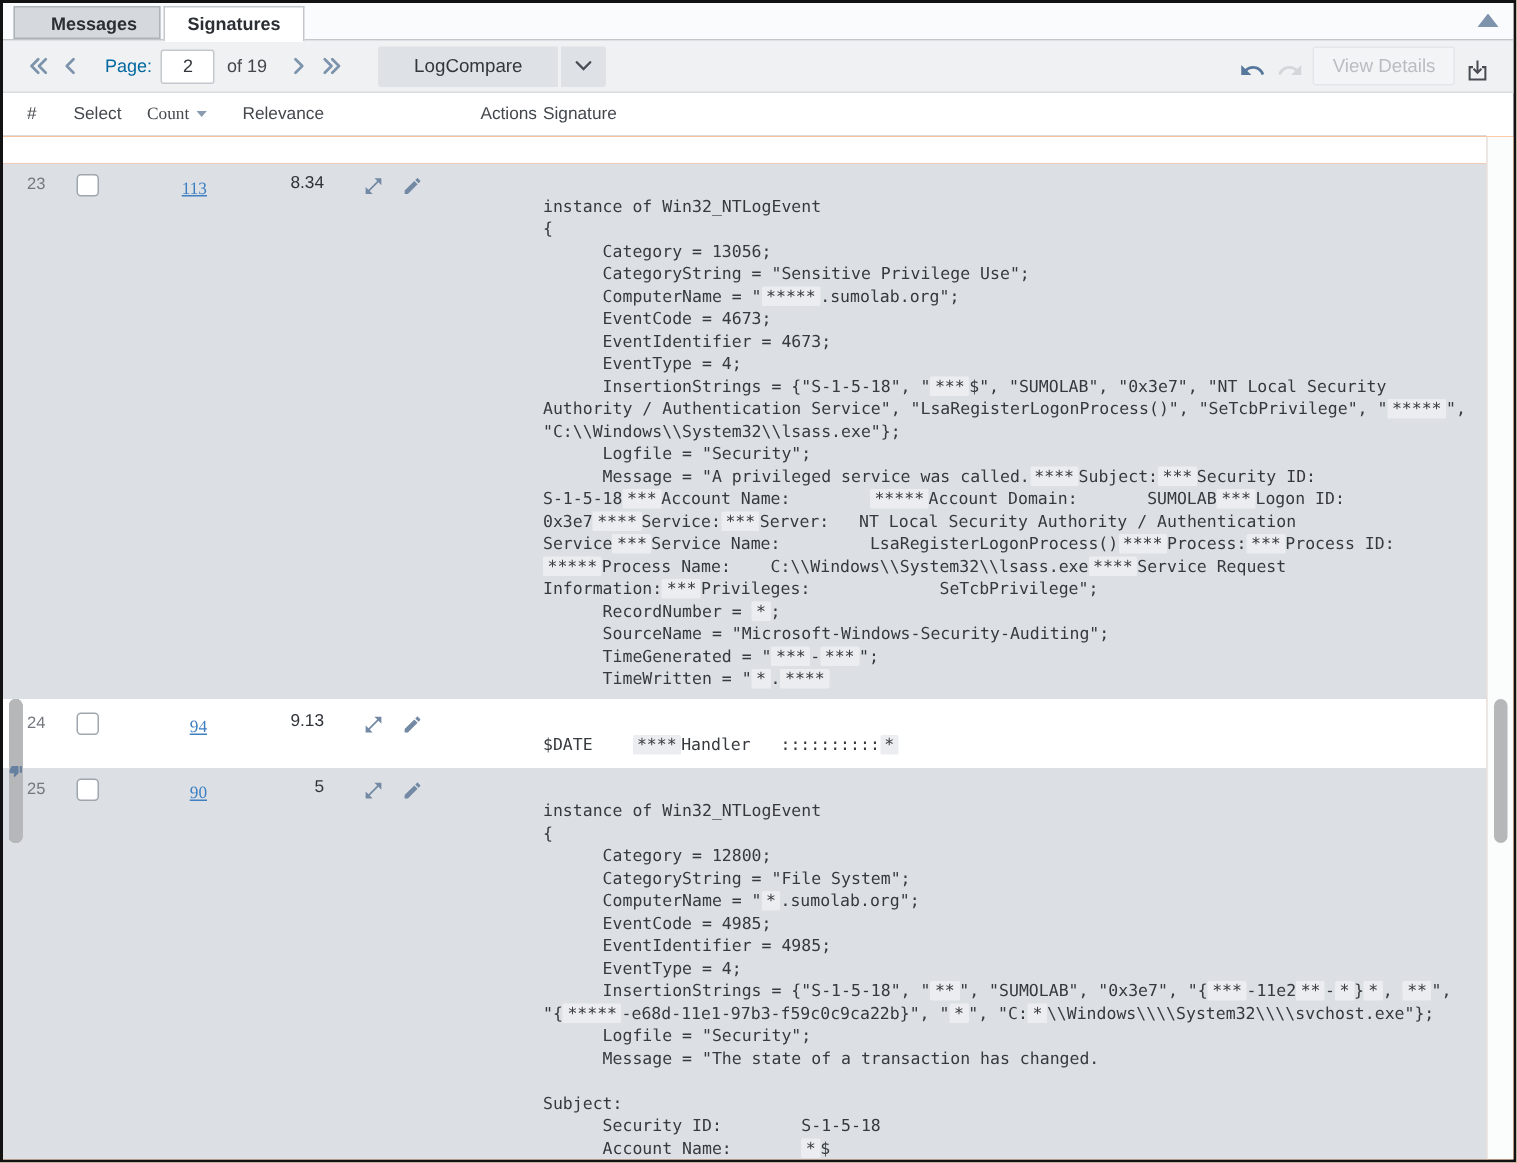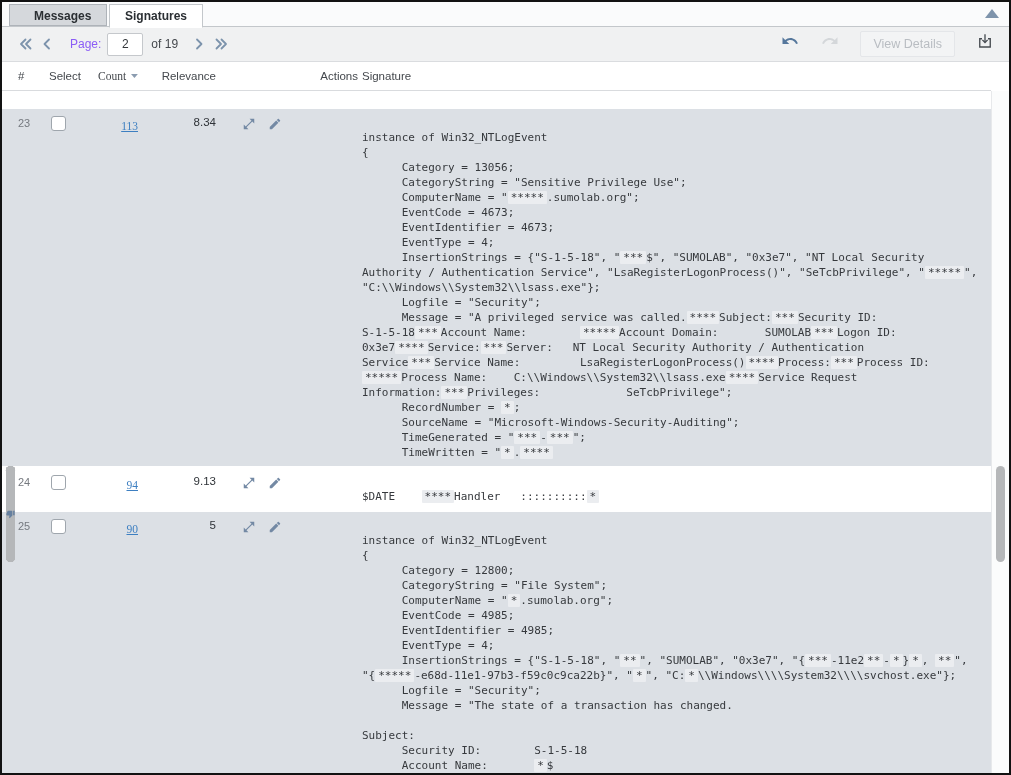--- a/index.html
+++ b/index.html
@@ -11,30 +11,30 @@
   .tab{position:absolute;top:2px;height:22px;line-height:22px;padding:0 15px;font-size:12px;
        font-weight:700;color:#2b2f33;background:#d5d8dc;border:1px solid #aeb3b9;box-sizing:border-box;cursor:pointer;}
   .tab.t-messages{left:7px;padding-left:24px;}
   .tab.active{left:107px;background:#fff;border-color:#c3c7cb;border-bottom:1px solid #fff;height:24px;z-index:2;}
   .collapse-btn{position:absolute;right:10px;top:7px;width:14px;height:9px;cursor:pointer;}
 
   
   .toolbar{height:34px;background:#f0f1f2;border-bottom:1px solid #dadcdf;display:flex;align-items:center;padding:0 12px;}
   .nav-btn{width:22px;height:24px;display:flex;align-items:center;justify-content:center;background:none;border:none;padding:0;cursor:pointer;}
   .nav-btn svg{stroke:#7c93ac;stroke-width:1.8;fill:none;stroke-linecap:round;stroke-linejoin:round;}
-  .page-label{font-size:12px;color:#8b5cf6;margin:0 6px 0 12px;}
+  .page-label{font-size:12px;color:#0369a1;margin:0 6px 0 12px;}
   .page-input{width:30px;height:19px;border:1px solid #c5c8cc;border-radius:2px;text-align:center;
               font-size:12px;color:#33373b;font-family:"Liberation Sans",sans-serif;background:#fff;}
   .page-total{font-size:12px;color:#43474c;margin:0 10px 0 8px;}
   .split{display:flex;margin-left:20px;height:27px;}
   .split-main{background:#dee1e5;border:none;padding:0 24px;font-size:12.5px;color:#33373c;
               border-radius:2px 0 0 2px;cursor:pointer;font-family:"Liberation Sans",sans-serif;}
   .split-arrow{background:#dee1e5;border:none;width:30px;margin-left:2px;border-radius:0 2px 2px 0;
                display:flex;align-items:center;justify-content:center;cursor:pointer;}
-  .tb-right{margin-left:auto;display:flex;align-items:flex-start;gap:20px;padding-right:2px;}
+  .tb-right{margin-left:auto;display:flex;align-items:flex-end;gap:5px;padding-right:2px;}
   .icon-btn{background:none;border:none;padding:0;width:20px;height:20px;display:flex;align-items:center;justify-content:center;cursor:pointer;}
   .view-details{font-size:12.5px;color:#b9bdc2;background:#f3f4f5;border:1px solid #e4e6e9;border-radius:2px;
                 padding:5px 12px;font-family:"Liberation Sans",sans-serif;}
 
   
   .thead{height:28px;display:flex;align-items:center;background:#fff;border-bottom:1px solid #d9dbde;
          font-size:11.5px;color:#44484d;width:989px;}
   .c-num{width:46px;padding-left:16px;box-sizing:border-box;flex:none;}
   .c-sel{width:50px;box-sizing:border-box;flex:none;}
   .c-count{width:40px;box-sizing:border-box;flex:none;text-align:right;font-family:Liberation Serif, serif;}
@@ -108,20 +108,28 @@
         <path d="M5 2.5L9.5 7 5 11.5"></path>
         </svg>
     </button>
     <button class="nav-btn">
       <svg width="15" height="14" viewBox="0 0 14 14">
         <path d="M2 2.5L6.5 7 2 11.5"></path>
           <path d="M7 2.5L11.5 7 7 11.5"></path>
         </svg>
     </button>
 
+    <div class="split">
+      <button class="split-main">LogCompare</button>
+      <button class="split-arrow">
+        <svg width="12" height="8" viewBox="0 0 12 8">
+          <path d="M1.5 1.5L6 6l4.5-4.5" fill="none" stroke="#484e55" stroke-width="1.6" stroke-linecap="round"></path>
+          </svg>
+      </button>
+    </div>
 
     <div class="tb-right">
       <button class="icon-btn">
         <svg width="18" height="18" viewBox="0 0 24 24">
           <path fill="#55779c" d="M12.5 8c-2.65 0-5.05.99-6.9 2.6L2 7v9h9l-3.62-3.62c1.39-1.16 3.16-1.88 5.12-1.88 3.54 0 6.55 2.31 7.6 5.5l2.37-.78C21.08 11.03 17.15 8 12.5 8z"></path>
           </svg>
       </button>
       <button class="icon-btn">
         <svg width="18" height="18" viewBox="0 0 24 24">
           <path fill="#d4d7da" d="M18.4 10.6C16.55 8.99 14.15 8 11.5 8c-4.65 0-8.58 3.03-9.96 7.22L3.9 16c1.05-3.19 4.05-5.5 7.6-5.5 1.95 0 3.73.72 5.12 1.88L13 16h9V7l-3.6 3.6z"></path>

